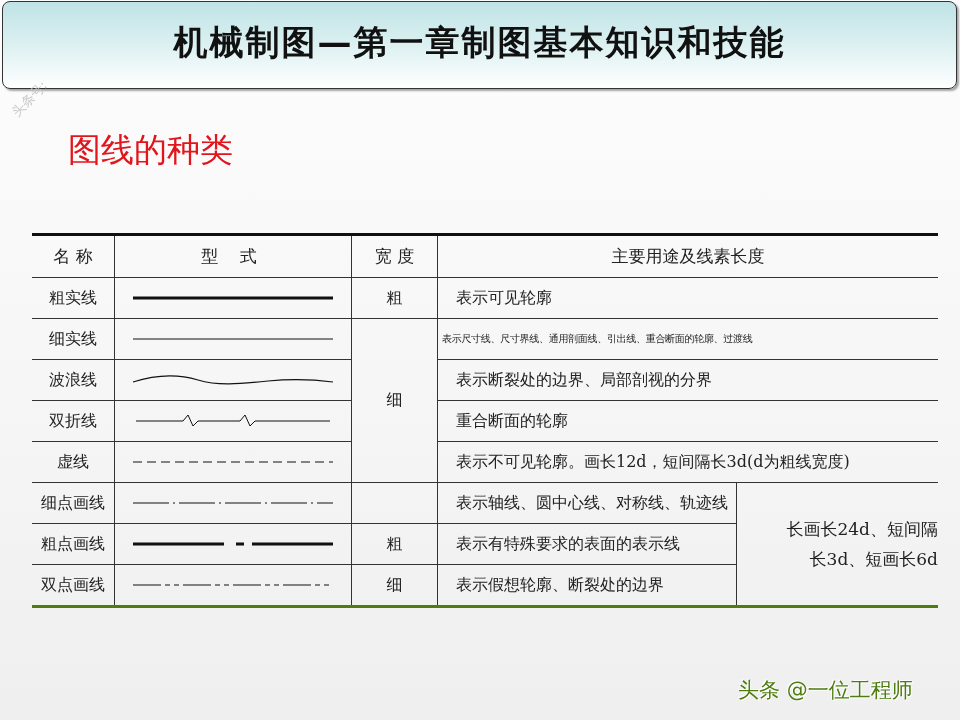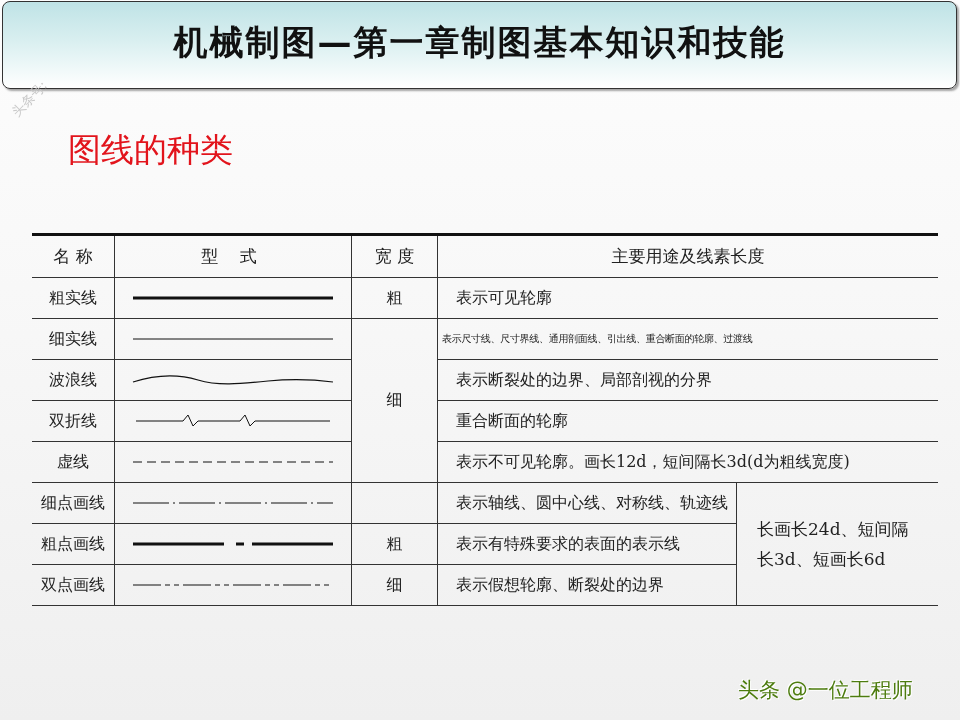--- a/index.html
+++ b/index.html
@@ -24,34 +24,34 @@
     transform-origin: left top; font-family: "DejaVu Sans", sans-serif;
     font-size: 13px; color: #c8c8c8;
   }
   .section-heading {
     position: absolute; left: 68px; top: 128px;
     font-family: Liberation Serif, serif; font-size: 33px; color: #e2141c;
   }
   table.lines {
     position: absolute; left: 32px; top: 233px; width: 906px;
     border-collapse: collapse; font-size: 16px; color: #222;
-    border-top: 3px solid #111; border-bottom: 1px solid #4d7c0f;
+    border-top: 3px solid #111; border-bottom: 3px solid #4d7c0f;
   }
   table.lines td, table.lines th {
     border: 1.5px solid #333; padding: 0; height: 40px; font-weight: normal;
   }
   table.lines tr > :first-child { border-left: none; }
   table.lines tr > :last-child { border-right: none; }
   table.lines th { font-size: 17px; height: 41px; }
   .c-name { width: 82px; text-align: center; }
   .c-style { width: 236px; text-align: center; }
   .c-width { width: 85px; text-align: center; }
   .c-usage { text-align: left; padding-left: 18px !important; }
   .usage-wide { padding-left: 4px !important; font-size: 10px; letter-spacing: -0.3px; }
-  .c-note { text-align: left; padding-left: 20px !important; line-height: 30px; font-size: 17px; }
+  .c-note { text-align: right; padding-left: 20px !important; line-height: 30px; font-size: 17px; }
   .hdr-space { letter-spacing: 8px; }
   svg.sample { display: block; margin: 0 auto; }
   .footer-mark {
     position: absolute; left: 738px; top: 676px;
     font-family: "DejaVu Sans", sans-serif; font-size: 21px; color: #4d7c0f;
     text-shadow: 1px 1px 0 #fff, -1px -1px 0 #fff;
   }
 </style>
 </head>
 <body>

